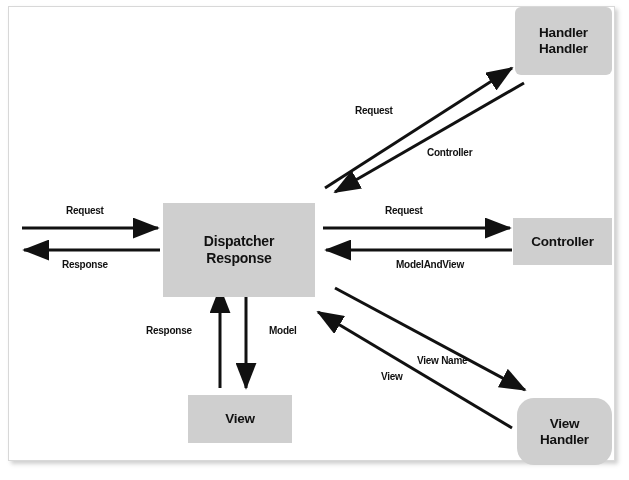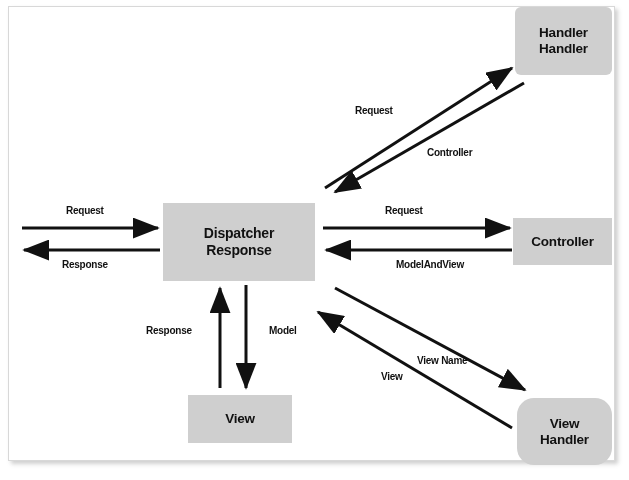--- a/index.html
+++ b/index.html
@@ -45,21 +45,21 @@
     font-family: "Liberation Sans", sans-serif;
     font-weight: bold;
     font-size: 13.5px;
     line-height: 1.18;
     letter-spacing: -0.2px;
     box-sizing: border-box;
   }
   .node.rounded { border-radius: 17px; }
 
   #node-handler-mapping { left: 515px; top: 7px;  width: 97px;  height: 68px; border-radius: 6px; }
-  #node-dispatcher      { left: 163px; top: 203px; width: 152px; height: 78px; font-size: 14px; }
+  #node-dispatcher      { left: 163px; top: 203px; width: 152px; height: 94px; font-size: 14px; }
   #node-controller      { left: 513px; top: 218px; width: 99px;  height: 47px; }
   #node-view            { left: 188px; top: 395px; width: 104px; height: 48px; }
   #node-view-resolver   { left: 517px; top: 398px; width: 95px;  height: 67px; }
 
   .edge-label {
     position: absolute;
     color: #111111;
     font-family: "Liberation Sans", sans-serif;
     font-weight: bold;
     font-size: 10px;

